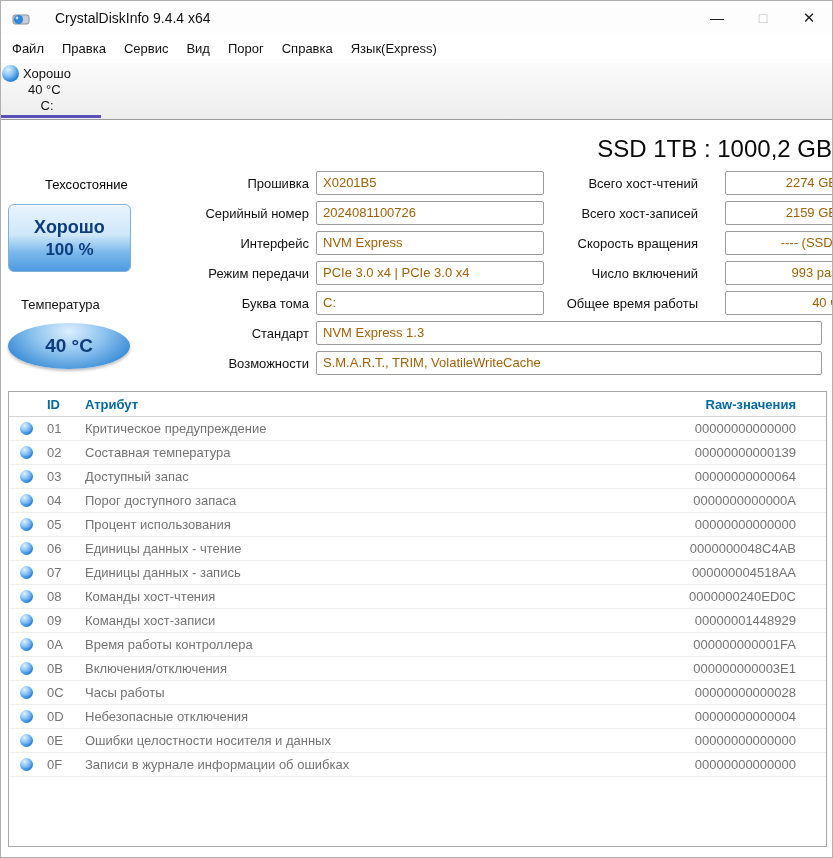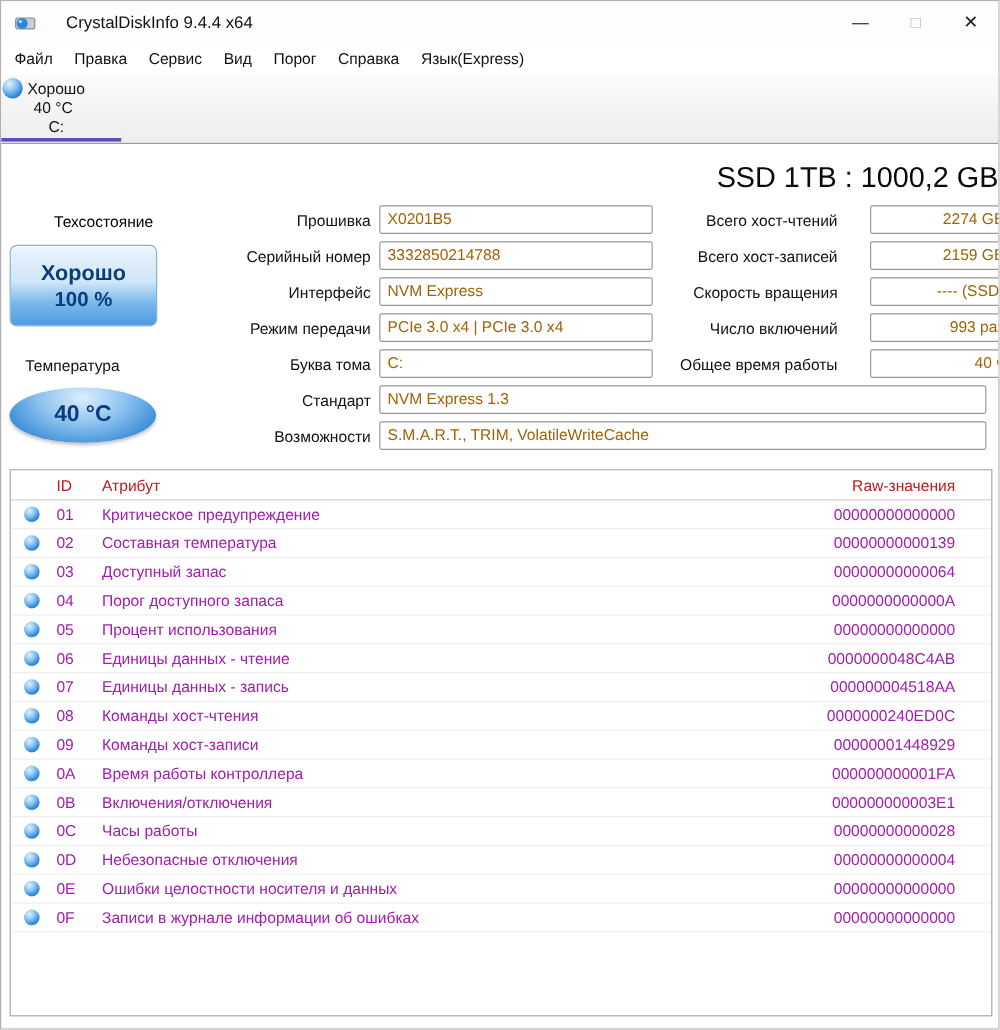--- a/index.html
+++ b/index.html
@@ -70,23 +70,23 @@
   .field-box { height:24px; line-height:22px; border:1px solid #9a9a9a; border-radius:2px;
     background:#fff; font-size:13px; padding:0 6px; white-space:nowrap; overflow:hidden; color:#a16207; }
   .fields-mid .field-box { width:228px; }
   .fields-wide .field-box { width:506px; }
   .fields-right .field-box { width:119px; text-align:right;margin-left:20px; }
 
   
   .smart-table { position:absolute; left:7px; top:390px; width:819px; height:456px;
     border:1px solid #a8a8a8; background:#fff; overflow:hidden; }
   .t-header { display:flex; align-items:center; height:25px; border-bottom:1px solid #d4d4d4;
-    background:#fff; font-size:13px; color:#b91c1c; }
+    background:#fff; font-size:13px; color:#0369a1;font-weight:bold; }
   .t-row { display:flex; align-items:center; height:24px; border-bottom:1px solid #efefef;
-    font-size:13px; color:#a21caf; cursor:default; }
+    font-size:13px; color:#737373; cursor:default; }
   .t-orb { width:34px; display:flex; justify-content:center; align-items:center; }
   .t-id { width:38px; padding-left:4px; }
   .t-attr { flex:1; padding-left:4px; white-space:nowrap; overflow:hidden; }
   .t-raw { width:215px; text-align:right; padding-right:30px; white-space:nowrap; }
 </style>
 </head>
 <body>
 
 <div class="window" style="--status-blue: #2f86d8; --drive-tab-underline: #5a50b8; --health-text: #0c3c7c;">
 
@@ -138,21 +138,21 @@
     <span>40 °C</span>
   </div>
 
   <div class="fields fields-mid">
       <div class="field-row">
         <div class="field-label">Прошивка</div>
         <div class="field-box">X0201B5</div>
       </div>
       <div class="field-row">
         <div class="field-label">Серийный номер</div>
-        <div class="field-box">3332850214788</div>
+        <div class="field-box">2024081100726</div>
       </div>
       <div class="field-row">
         <div class="field-label">Интерфейс</div>
         <div class="field-box">NVM Express</div>
       </div>
       <div class="field-row">
         <div class="field-label">Режим передачи</div>
         <div class="field-box">PCIe 3.0 x4 | PCIe 3.0 x4</div>
       </div>
       <div class="field-row">

